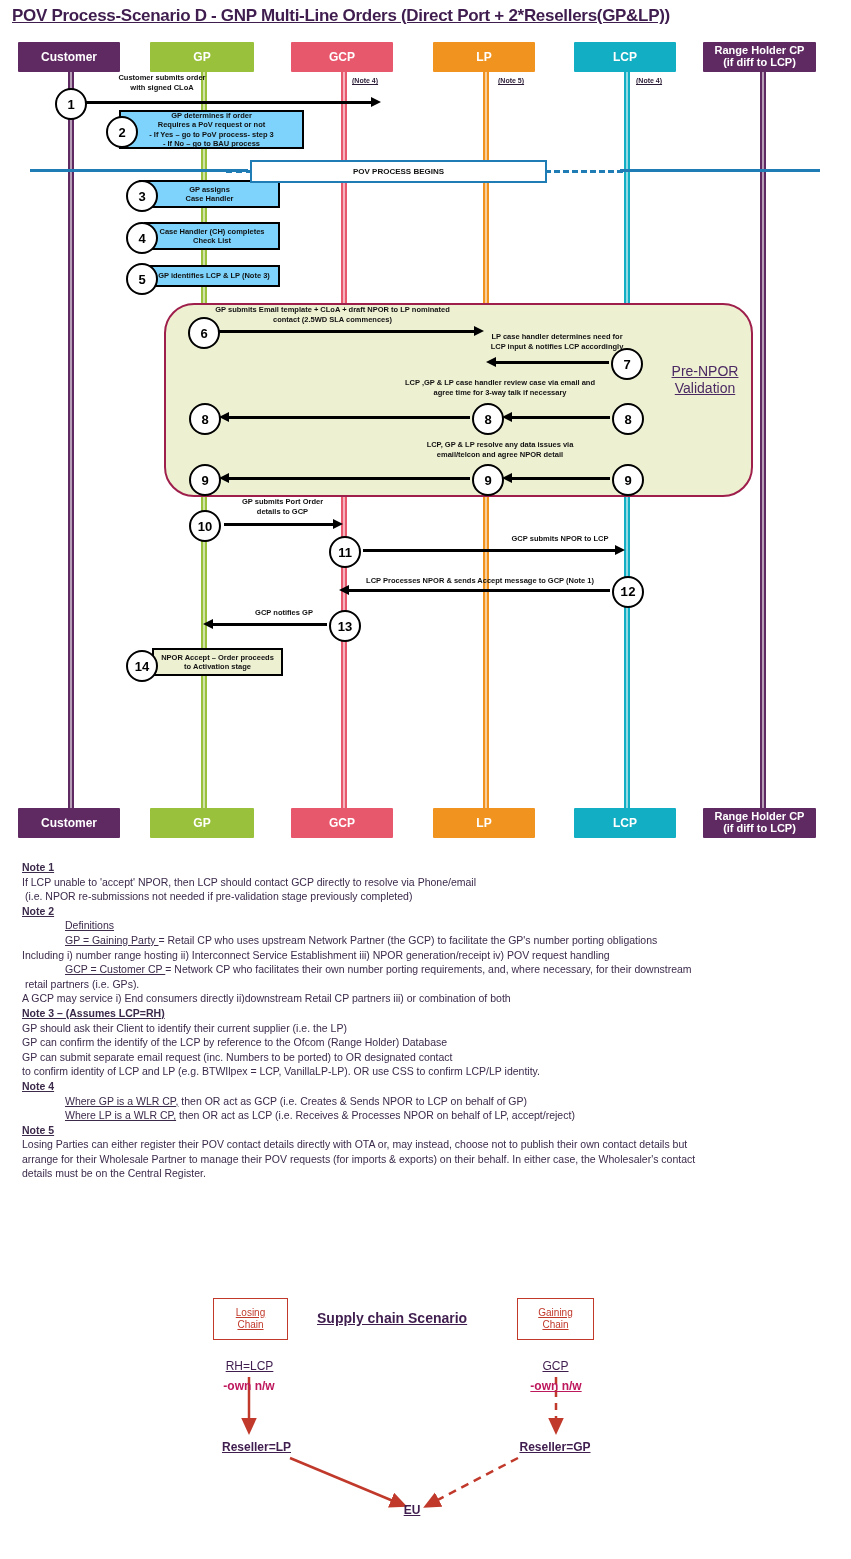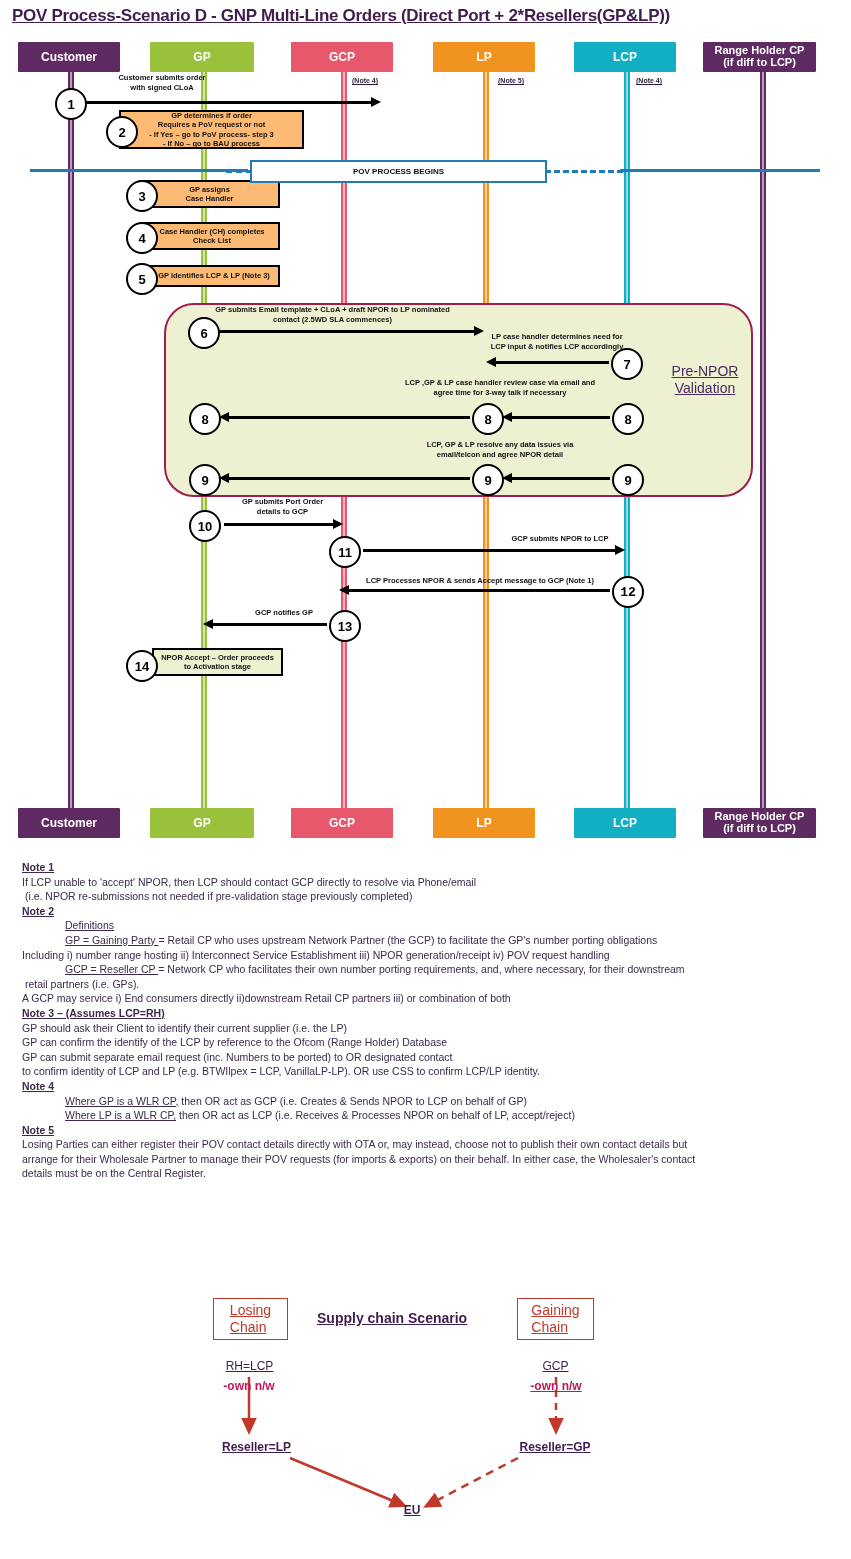--- a/index.html
+++ b/index.html
@@ -30,21 +30,21 @@
     text-decoration:underline;white-space:nowrap;
   }
   
   .step{
     position:absolute;width:28px;height:28px;border-radius:50%;
     background:#fff;border:2.5px solid #000;
     display:flex;align-items:center;justify-content:center;
     font-size:13px;font-weight:bold;color:#000;z-index:7;
   }
   .box{
-    position:absolute;background:#fdba74;border:2.5px solid #000;
+    position:absolute;background:#7dd3fc;border:2.5px solid #000;
     display:flex;align-items:center;justify-content:center;
     text-align:center;font-size:7.5px;font-weight:bold;color:#111;
     line-height:1.25;padding:2px 3px;box-sizing:border-box;z-index:6;
   }
   .box.tint{background:#eef0d2;}
   .caption{
     position:absolute;font-size:7.5px;font-weight:bold;color:#111;
     text-align:center;line-height:1.3;z-index:6;
   }
   .arrow{position:absolute;height:2.5px;background:#000;z-index:5;}
@@ -77,22 +77,22 @@
   #notes .ul{text-decoration:underline;margin-left:43px;}
   #notes p{margin:0;white-space:pre-wrap;}
   
   #supply{position:absolute;left:0;top:1270px;width:851px;height:280px;}
   #supply .sc-title{
     position:absolute;font-size:14px;font-weight:bold;color:#3f1d4e;
     text-decoration:underline;white-space:nowrap;
   }
   #supply .chain-box{
     position:absolute;border:1.5px solid #c0392b;
-    display:flex;align-items:center;justify-content:center;text-align:left;
-    font-size:14px;color:#c0392b;text-decoration:underline;line-height:1.25;
+    display:flex;align-items:center;justify-content:center;text-align:center;
+    font-size:10px;color:#c0392b;text-decoration:underline;line-height:1.25;
   }
   #supply .sc-text{
     position:absolute;font-size:12px;color:#3f1d4e;text-align:center;white-space:nowrap;
   }
   #supply .sc-text.u{text-decoration:underline;}
   #supply .sc-text.plain{color:#be185d;}
   #supply svg{position:absolute;left:0;top:0;}
 </style>
 </head>
 <body>
@@ -243,21 +243,21 @@
 </div>
 
 <div id="notes">
     <p class="nh">Note 1</p>
     <p>If LCP unable to 'accept' NPOR, then LCP should contact GCP directly to resolve via Phone/email</p>
     <p> (i.e. NPOR re-submissions not needed if pre-validation stage previously completed)</p>
     <p class="nh">Note 2</p>
     <p><span class="ul">Definitions</span></p>
     <p><span class="ul">GP = Gaining Party </span>= Retail CP who uses upstream Network Partner (the GCP) to facilitate the GP's number porting obligations</p>
     <p>Including i) number range hosting ii) Interconnect Service Establishment iii) NPOR generation/receipt iv) POV request handling</p>
-    <p><span class="ul">GCP = Reseller CP </span>= Network CP who facilitates their own number porting requirements, and, where necessary, for their downstream</p>
+    <p><span class="ul">GCP = Customer CP </span>= Network CP who facilitates their own number porting requirements, and, where necessary, for their downstream</p>
     <p> retail partners (i.e. GPs).</p>
     <p>A GCP may service i) End consumers directly ii)downstream Retail CP partners iii) or combination of both</p>
     <p class="nh">Note 3 – (Assumes LCP=RH)</p>
     <p>GP should ask their Client to identify their current supplier (i.e. the LP)</p>
     <p>GP can confirm the identify of the LCP by reference to the Ofcom (Range Holder) Database</p>
     <p>GP can submit separate email request (inc. Numbers to be ported) to OR designated contact</p>
     <p>to confirm identity of LCP and LP (e.g. BTWIlpex = LCP, VanillaLP-LP). OR use CSS to confirm LCP/LP identity.</p>
     <p class="nh">Note 4</p>
     <p><span class="ul">Where GP is a WLR CP,</span> then OR act as GCP (i.e. Creates &amp; Sends NPOR to LCP on behalf of GP)</p>
     <p><span class="ul">Where LP is a WLR CP,</span> then OR act as LCP (i.e. Receives &amp; Processes NPOR on behalf of LP, accept/reject)</p>

